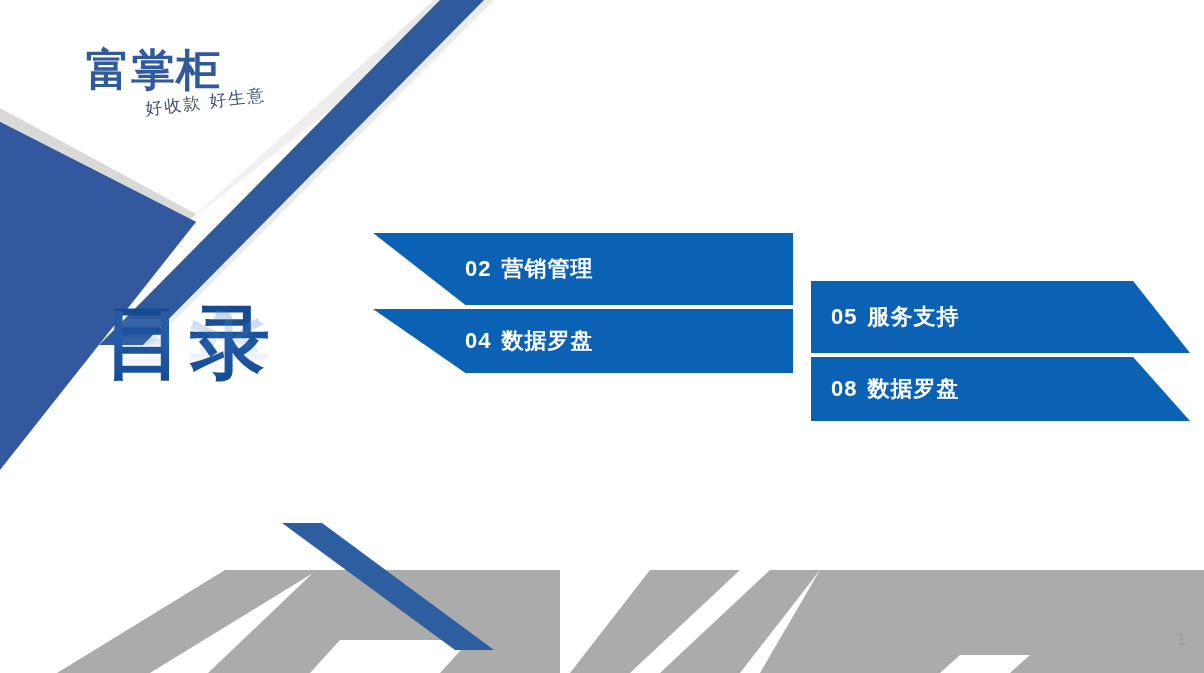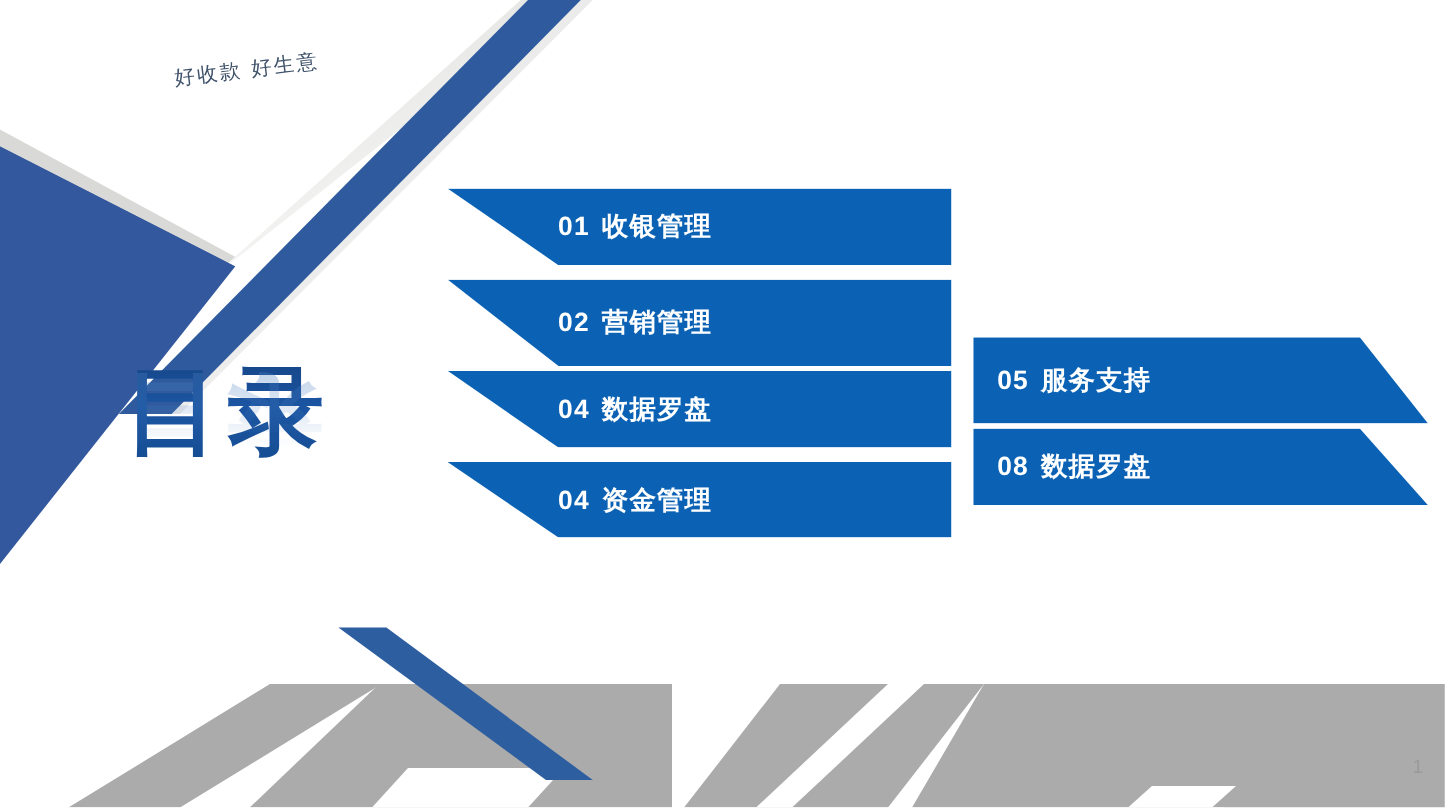--- a/index.html
+++ b/index.html
@@ -176,48 +176,39 @@
     <polygon points="650,570 820,570 740,673 570,673" fill="#ABABAB"></polygon>
     <polygon points="820,570 1060,570 1204,570 1204,673 760,673" fill="#ABABAB"></polygon>
     <polygon points="1060,570 1204,570 1204,673 1020,673" fill="#ABABAB"></polygon>
     <polygon points="960,655 1030,655 1010,673 940,673" fill="#ffffff"></polygon>
     <polygon points="740,570 770,570 660,673 630,673" fill="#ffffff"></polygon>
 
     <polygon points="282,523 322,523 494,650 455,650" fill="#2D5EA0"></polygon>
   </svg>
 
   <div class="logo-wrap">
+    <div class="logo-main">富掌柜</div>
     <div class="logo-tag">好收款 好生意</div>
   </div>
 
   <div class="toc-title-wrap">
     <div class="toc-title">目录</div>
     <div class="toc-title-reflection">目录</div>
   </div>
 
-  <div class="toc-bar left row1">
-    <span class="bar-text">
-      <span class="num">01</span><span>收银管理</span>
-    </span>
-  </div>
   <div class="toc-bar left row2">
     <span class="bar-text">
       <span class="num">02</span><span>营销管理</span>
     </span>
   </div>
   <div class="toc-bar left row3">
     <span class="bar-text">
       <span class="num">04</span><span>数据罗盘</span>
     </span>
   </div>
-  <div class="toc-bar left row4">
-    <span class="bar-text">
-      <span class="num">04</span><span>资金管理</span>
-    </span>
-  </div>
 
   <div class="toc-bar right row2">
     <span class="bar-text">
       <span class="num">05</span><span>服务支持</span>
     </span>
   </div>
   <div class="toc-bar right row3">
     <span class="bar-text">
       <span class="num">08</span><span>数据罗盘</span>
     </span>

